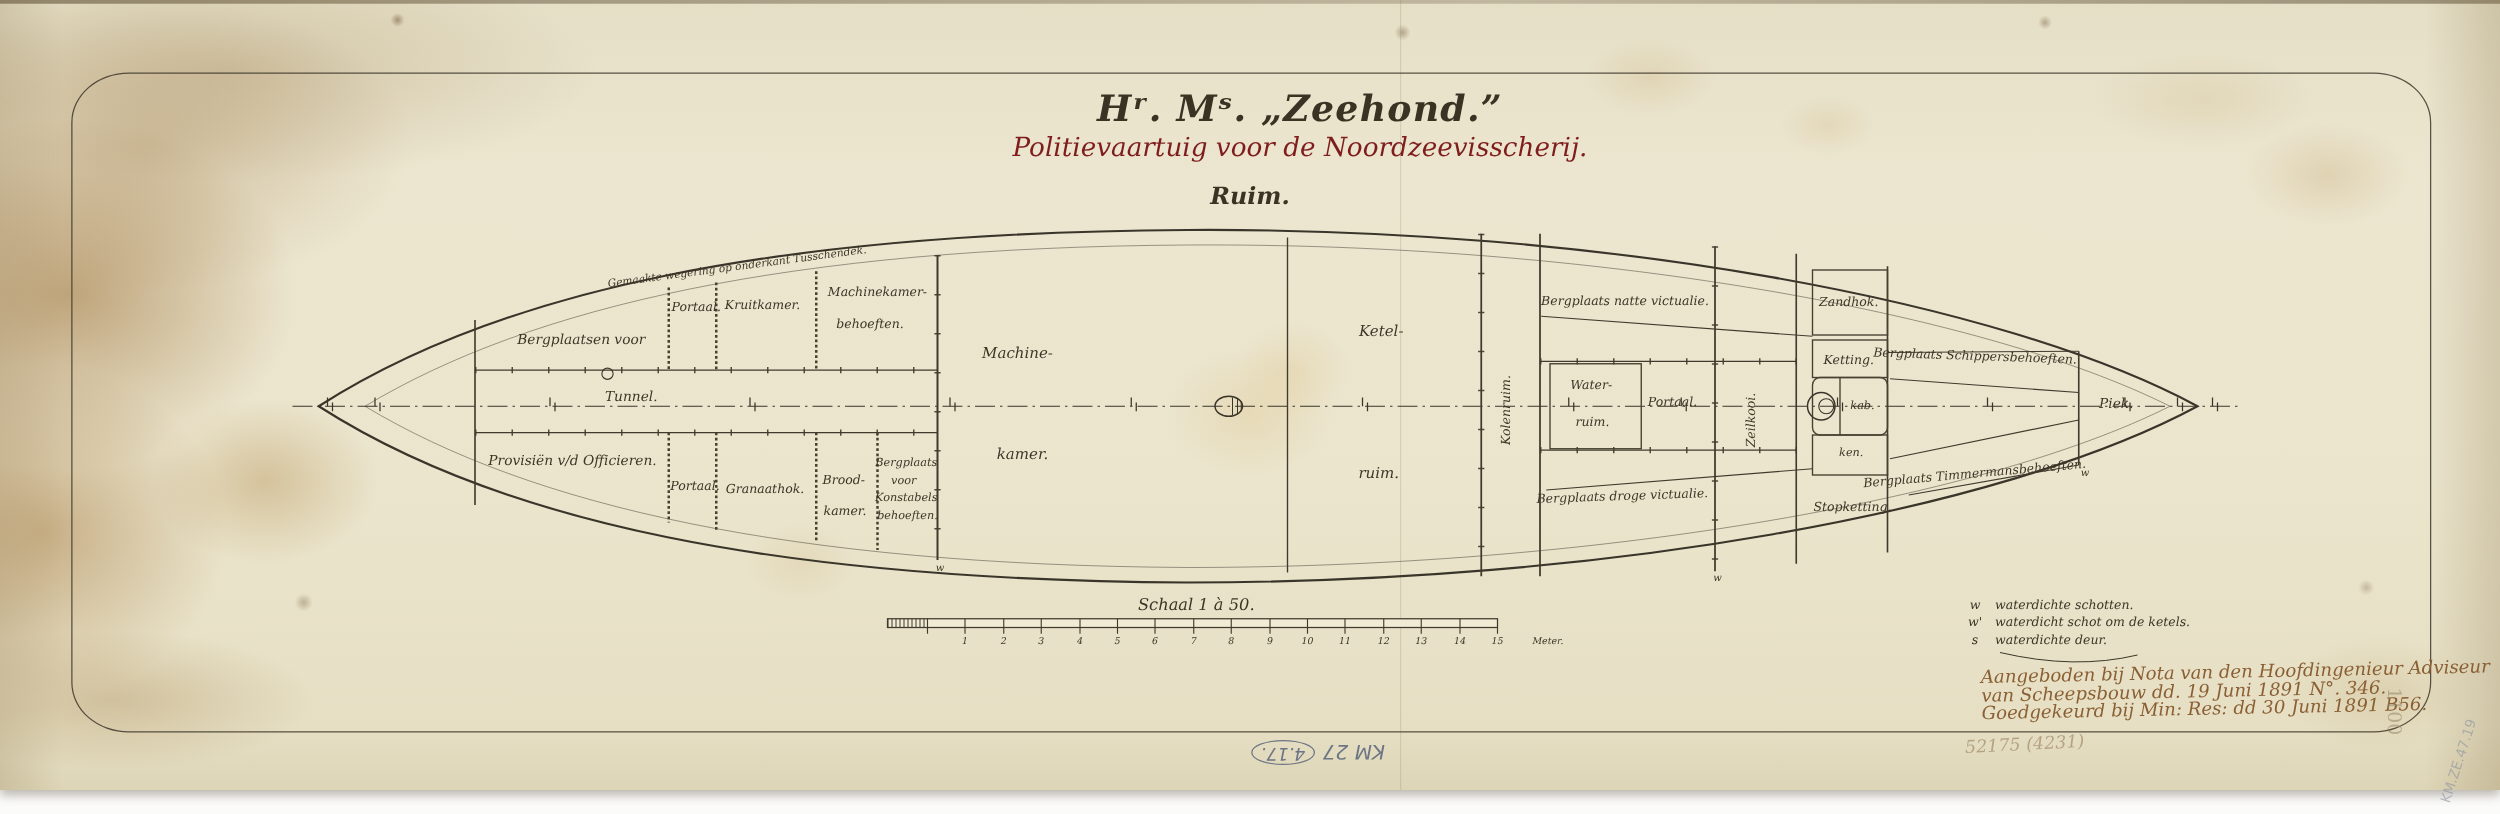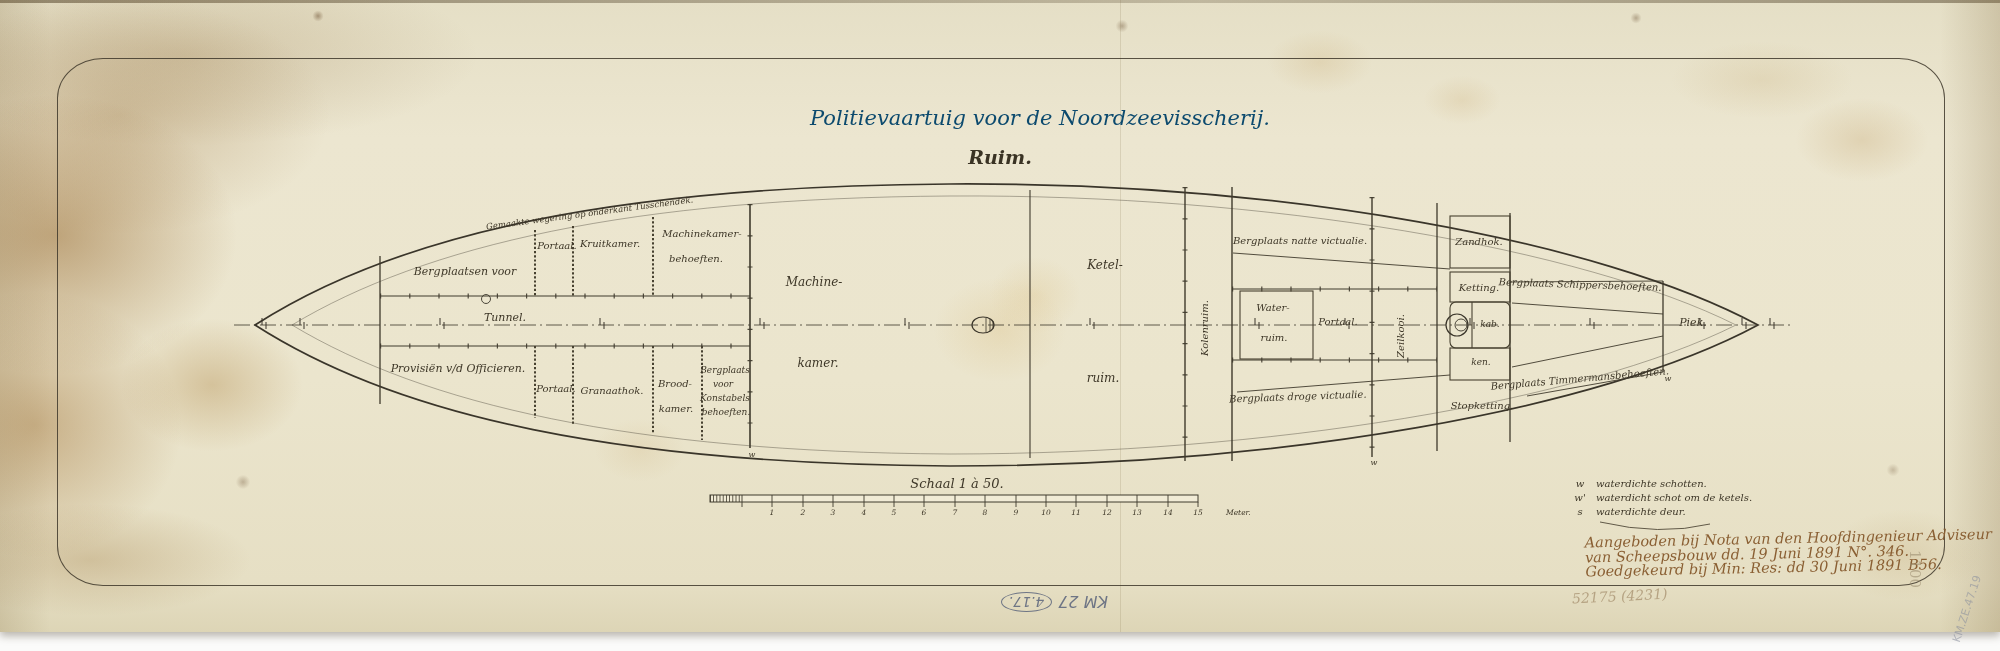--- a/index.html
+++ b/index.html
@@ -31,21 +31,21 @@
     radial-gradient(8px 8px at 1122px 26px,rgba(90,60,30,.35),rgba(90,60,30,0) 80%),
     radial-gradient(7px 7px at 1636px 18px,rgba(90,60,30,.35),rgba(90,60,30,0) 80%),
     radial-gradient(9px 9px at 243px 482px,rgba(90,60,30,.30),rgba(90,60,30,0) 80%),
     radial-gradient(8px 8px at 1893px 470px,rgba(90,60,30,.25),rgba(90,60,30,0) 80%);}
   .crease{position:absolute;left:1120px;top:0;width:1px;height:632px;background:rgba(130,110,70,.18);}
   .frame{position:absolute;left:57px;top:58px;width:1886px;height:526px;
          border:1.5px solid rgba(62,55,42,.85);border-radius:46px/40px;}
   .title-main{position:absolute;left:840px;top:70px;width:400px;text-align:center;
          font-size:29px;font-style:italic;font-weight:bold;color:#3a3324;letter-spacing:1px;}
   .title-sub{position:absolute;left:790px;top:106px;width:500px;text-align:center;
-         font-size:21px;font-style:italic;color:#0c4a6e;}
+         font-size:21px;font-style:italic;color:#7f1d1d;}
   .title-section{position:absolute;left:900px;top:146px;width:200px;text-align:center;
          font-size:19px;font-style:italic;font-weight:bold;color:#3a3324;}
   svg text{font-family:"DejaVu Serif",serif;font-style:italic;fill:#3d3627;}
   .notes{position:absolute;left:1585px;top:532px;width:330px;color:#8a5f33;
          font-size:14.5px;font-style:italic;line-height:14.5px;transform:rotate(-1.2deg);}
   .notes div{white-space:nowrap;}
   .pencil-flip{position:absolute;left:958px;top:586px;width:150px;height:32px;
          transform:rotate(180deg);color:#6e7585;font-size:16px;font-style:italic;
          font-family:"DejaVu Sans",sans-serif;display:flex;align-items:center;gap:6px;}
   .pencil-circle{border:1.5px solid #6e7585;border-radius:50%;padding:1px 7px;font-size:14px;}
@@ -59,20 +59,21 @@
 </style>
 </head>
 <body>
 
 <div class="canvas">
   <div class="paper"></div>
   <div class="stains"></div>
   <div class="crease"></div>
   <div class="frame"></div>
 
+  <div class="title-main">Hʳ. Mˢ. „Zeehond.”</div>
   <div class="title-sub">Politievaartuig voor de Noordzeevisscherij.</div>
   <div class="title-section">Ruim.</div>
 
   <svg width="2000" height="651" viewBox="0 0 2000 651" style="position:absolute;left:0;top:0">
 
     <g stroke="#3a352a" fill="none">
       <path stroke-width="1.7" d="M255,325 C400,232 620,186 950,184 C1280,182 1600,240 1758,325 C1600,410 1280,466 950,466 C620,464 400,418 255,325 Z"></path>
       <path stroke-width="0.7" opacity="0.55" d="M292,325 C425,245 632,198 950,196 C1268,194 1582,248 1736,325 C1582,402 1268,454 950,454 C632,452 425,405 292,325 Z"></path>
     </g>
 

